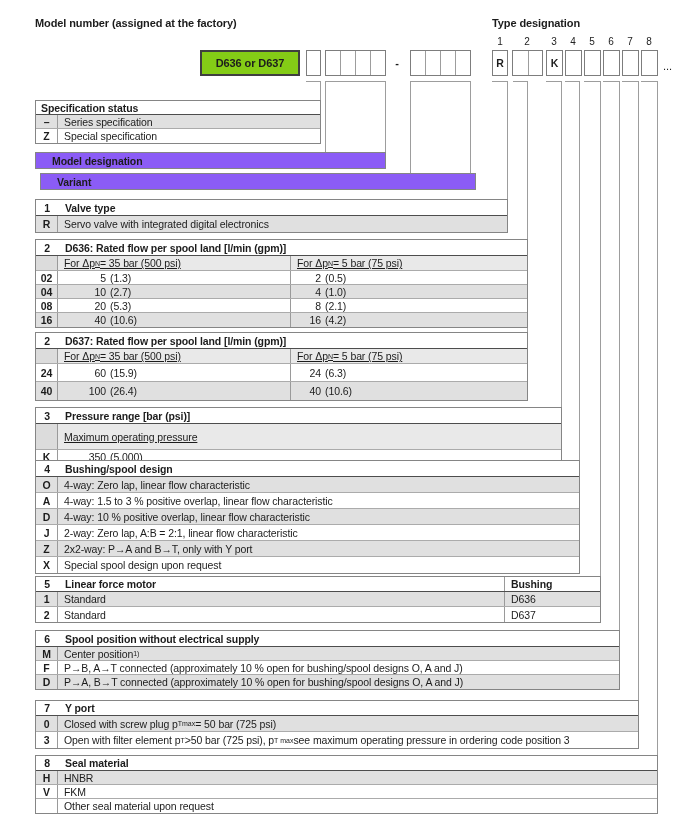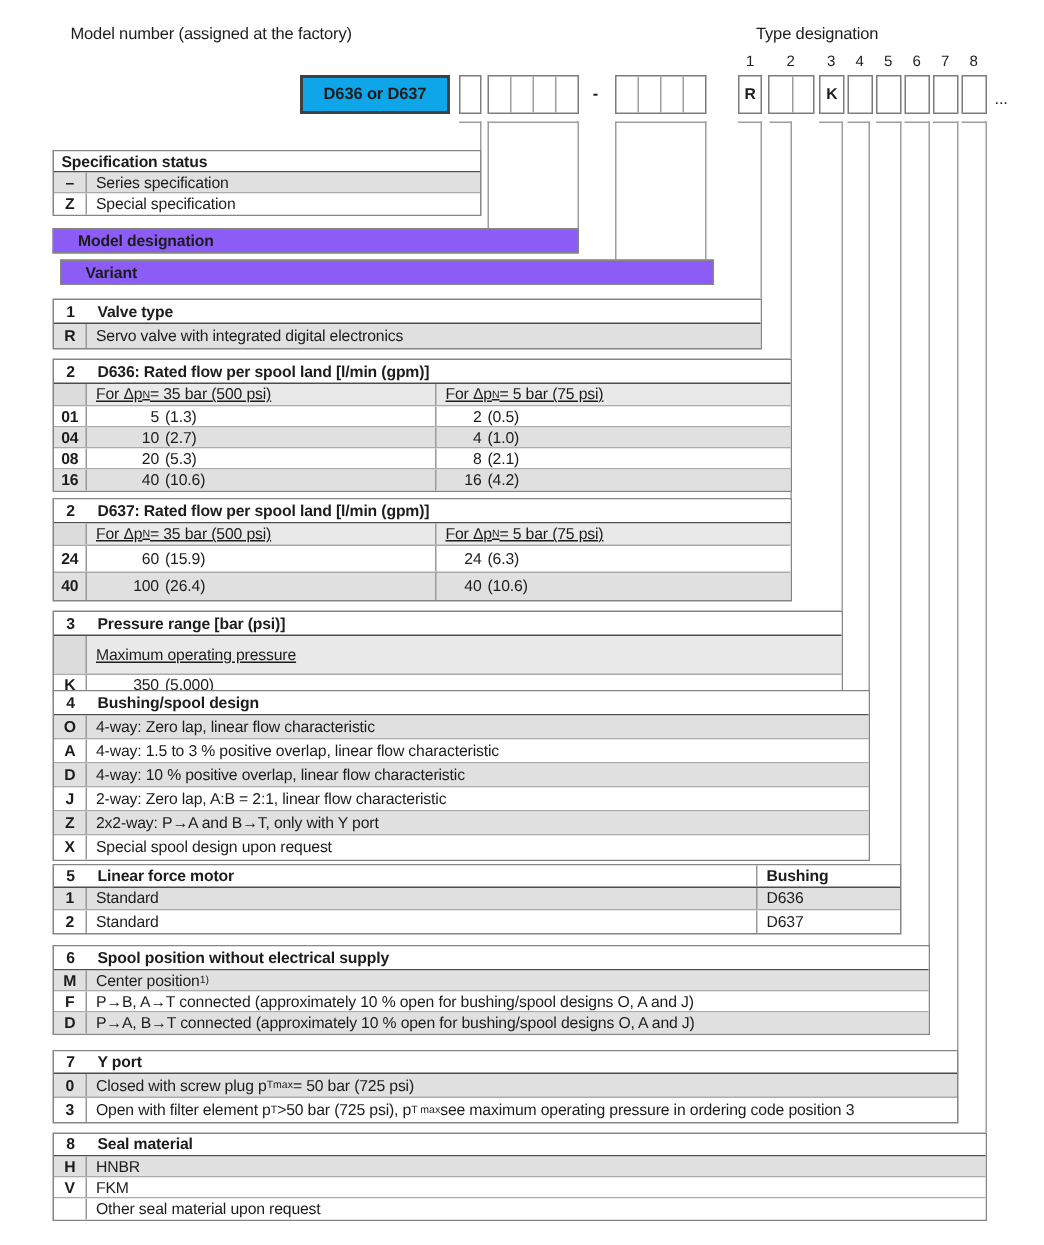--- a/index.html
+++ b/index.html
@@ -1,23 +1,23 @@
 <!DOCTYPE html>
 <html style="--gray: #e0e0e0;"><head>
 <meta charset="utf-8">
 <style>
   *{box-sizing:border-box;margin:0;padding:0;}
   html,body{background:#fff;}
   #canvas{position:relative;width:696px;height:830px;background:#ffffff;
           font-family:"Liberation Sans",sans-serif;color:#1c1c1c;letter-spacing:-0.1px;}
-  .heading{position:absolute;font-weight:normal;font-size:11px;white-space:nowrap;margin-left:12px;}
+  .heading{position:absolute;font-weight:bold;font-size:11px;white-space:nowrap;}
   .hline,.vline{position:absolute;background:#9d9d9d;}
   .hline{height:1px;}
   .vline{width:1px;}
-  .bigbox{position:absolute;top:50px;height:26px;border:2px solid #3f3f3f;background:#0ea5e9;
+  .bigbox{position:absolute;top:50px;height:26px;border:2px solid #3f3f3f;background:#84cc16;
           display:flex;align-items:center;justify-content:center;font-weight:bold;font-size:11px;}
   .mgroup{position:absolute;top:50px;height:26px;border:1px solid #7d7d7d;background:#fff;display:flex;}
   .mcell{flex:1;border-right:1px solid #9d9d9d;}
   .mcell:last-child{border-right:none;}
   .dash{position:absolute;top:50px;height:26px;display:flex;align-items:center;
         justify-content:center;font-weight:bold;font-size:11px;}
   .tbox{position:absolute;top:50px;height:26px;border:1px solid #7d7d7d;background:#fff;
         display:flex;align-items:center;justify-content:center;font-weight:bold;font-size:10.5px;}
   .tbox .divider{position:absolute;left:50%;top:0;bottom:0;width:1px;background:#9d9d9d;}
   .posnum{position:absolute;top:36px;width:16px;text-align:center;font-size:10px;color:#222;}
@@ -166,21 +166,21 @@
       <span class="num">2</span>
       <span class="ttl">D636: Rated flow per spool land [l/min (gpm)]</span>
     </div>
     <div class="subhead" style="height:15px">
       <span class="code"></span>
       <span class="fc1">For Δp<sub>N</sub> = 35 bar (500 psi)</span>
       <span class="fc2">For Δp<sub>N</sub> = 5 bar (75 psi)</span>
     </div>
     <div class="rows">
         <div class="trow">
-          <div class="code">01</div>
+          <div class="code">02</div>
           <div class="fc1">
             <span class="vnum">5</span>
             <span class="paren">(1.3)</span>
           </div>
           <div class="fc2">
             <span class="vnum2">2</span>
             <span class="paren">(0.5)</span>
           </div>
         </div>
         <div class="trow gray">

